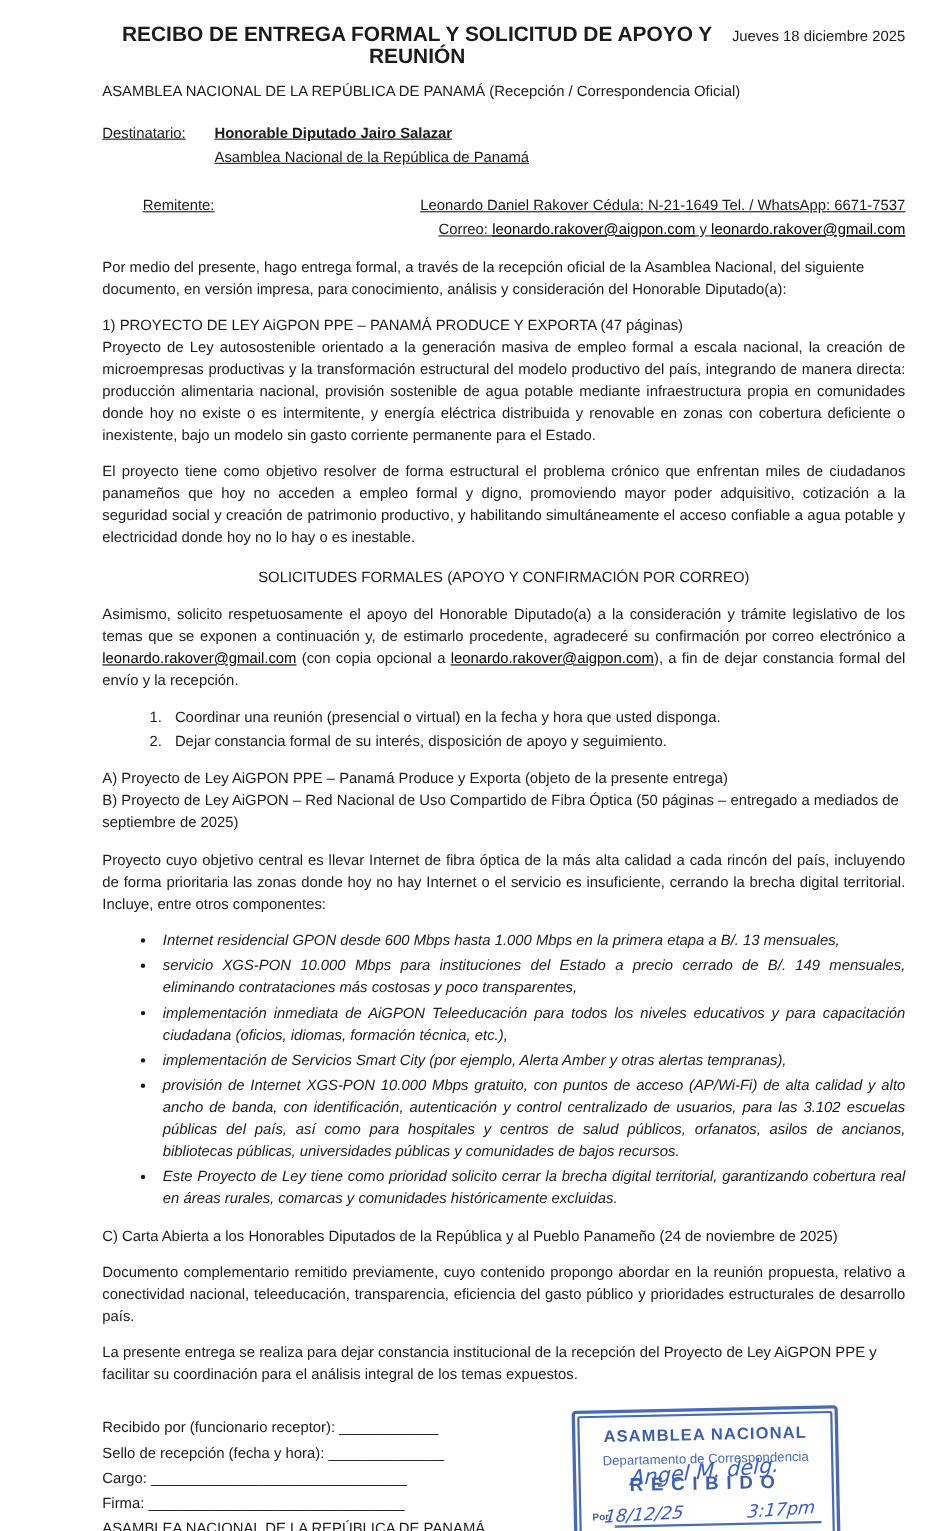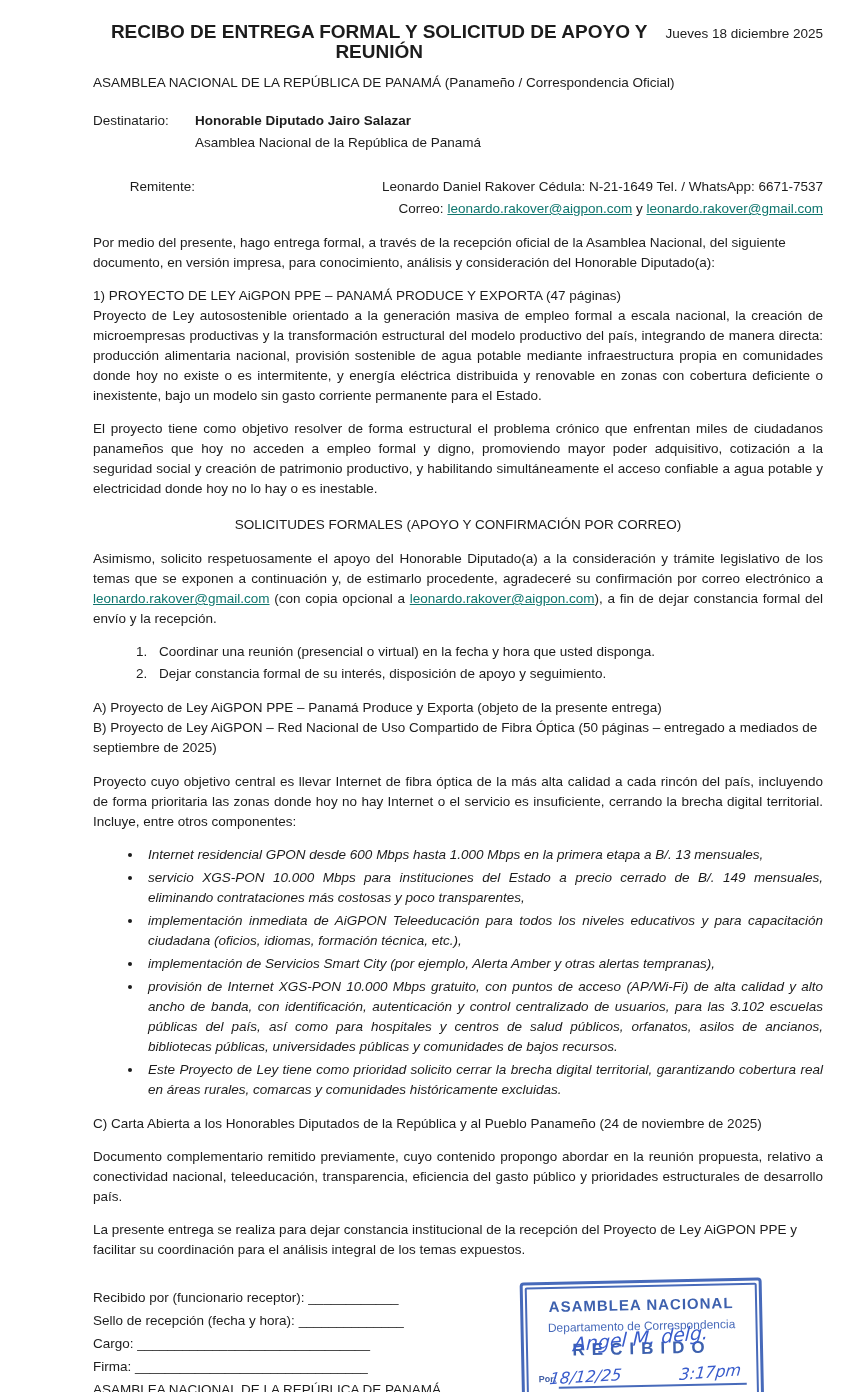--- a/index.html
+++ b/index.html
@@ -16,25 +16,25 @@
     overflow:hidden;
   }
   .titlebar{display:flex;align-items:baseline;margin-bottom:11px;}
   .titlebar .doc-title{flex:1;text-align:center;font-weight:bold;font-size:19px;}
   .titlebar .doc-date{white-space:nowrap;}
   .orgline{margin-bottom:18px;}
   .addr-row{display:flex;margin-bottom:2px;}
   .addr-label{width:102px;flex:0 0 102px;}
   .addr-val{flex:1;}
   .bold{font-weight:bold;}
-  .block{margin-bottom:14px;}
+  .block{margin-bottom:14px;text-decoration:underline;}
   .mt{margin-top:24px;text-align:right;}
   p{margin:0 0 13px 0;}
   p.just{text-align:justify;}
-  a.email{color:#0f766e;text-decoration:underline;cursor:pointer;}
+  a.email{color:#000000;text-decoration:underline;cursor:pointer;}
   .center-head{text-align:center;margin:16px 0 14px 0;}
   ol.requests{margin:4px 0 14px 0;padding-left:58px;}
   ol.requests li{padding-left:8px;margin-bottom:2px;}
   ul.bullets{margin:4px 0 14px 0;padding-left:50px;font-style:italic;}
   ul.bullets li{padding-left:5px;margin-bottom:3px;text-align:justify;}
   .sig-area{position:relative;margin-top:28px;height:190px;}
   .sig-lines{width:420px;}
   .sig-row{margin-bottom:3px;}
   
   .stamp{
@@ -77,21 +77,21 @@
 </head>
 <body>
 
 <div class="page">
 
   <div class="titlebar">
     <span class="doc-title">RECIBO DE ENTREGA FORMAL Y SOLICITUD DE APOYO Y REUNIÓN</span>
     <span class="doc-date">Jueves 18 diciembre 2025</span>
   </div>
 
-  <div class="orgline">ASAMBLEA NACIONAL DE LA REPÚBLICA DE PANAMÁ  (Panameño / Correspondencia Oficial)</div>
+  <div class="orgline">ASAMBLEA NACIONAL DE LA REPÚBLICA DE PANAMÁ  (Recepción / Correspondencia Oficial)</div>
 
   <div class="block">
     <div class="addr-row">
       <span class="addr-label">Destinatario:</span>
       <span class="addr-val bold">Honorable Diputado Jairo Salazar</span>
     </div>
     <div class="addr-row">
       <span class="addr-label"></span>
       <span class="addr-val">Asamblea Nacional de la República de Panamá</span>
     </div>

